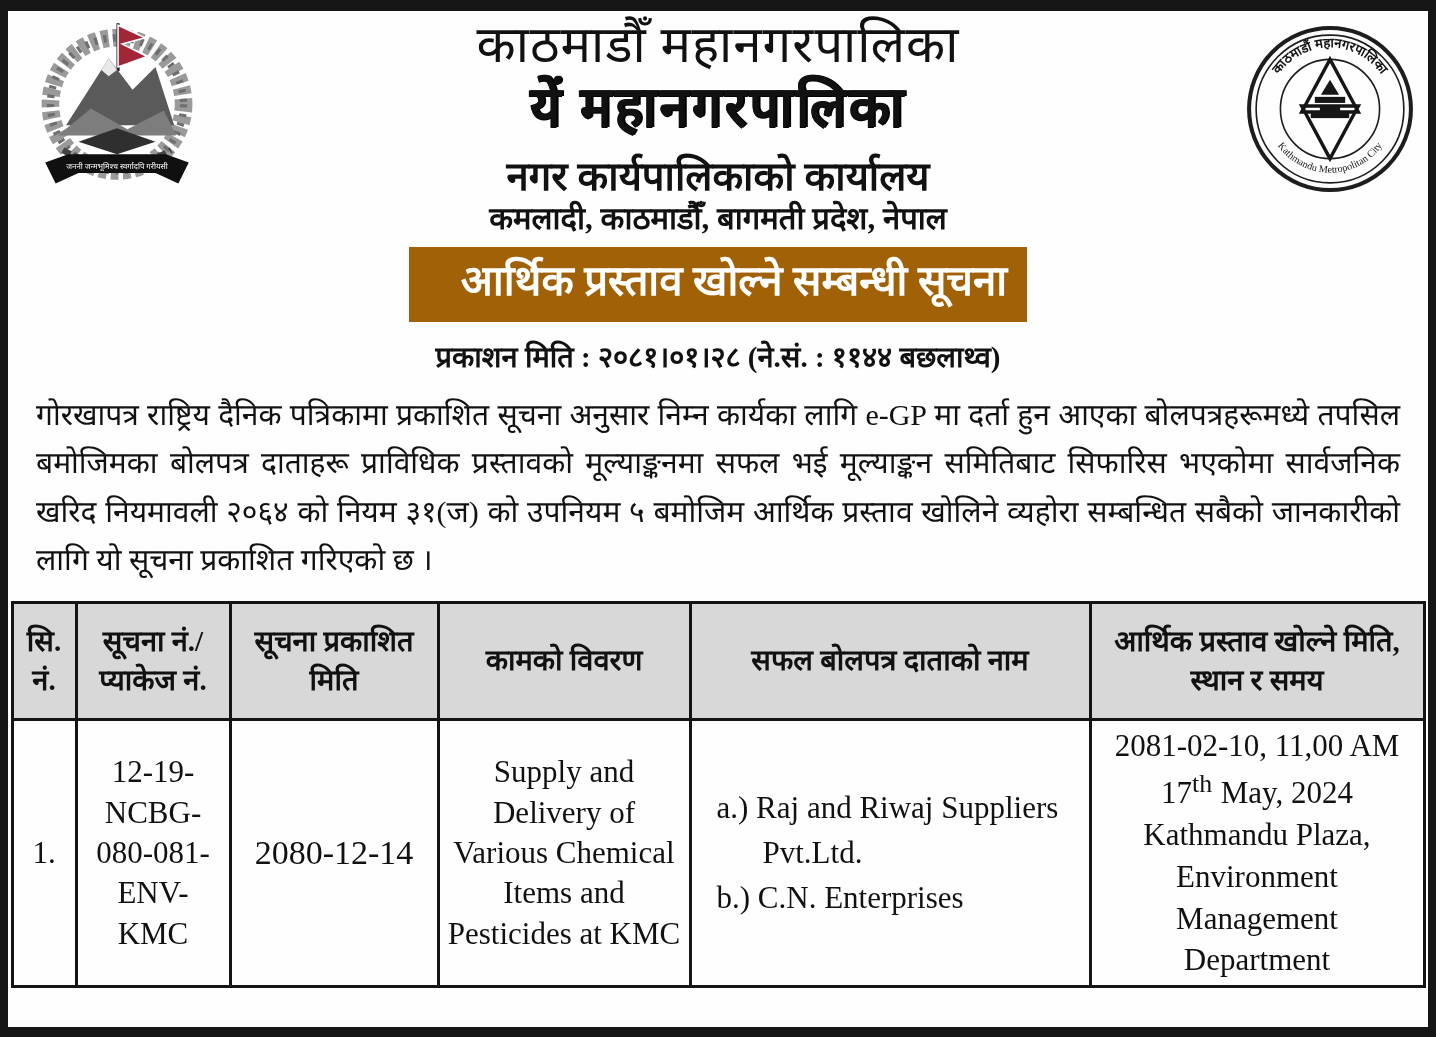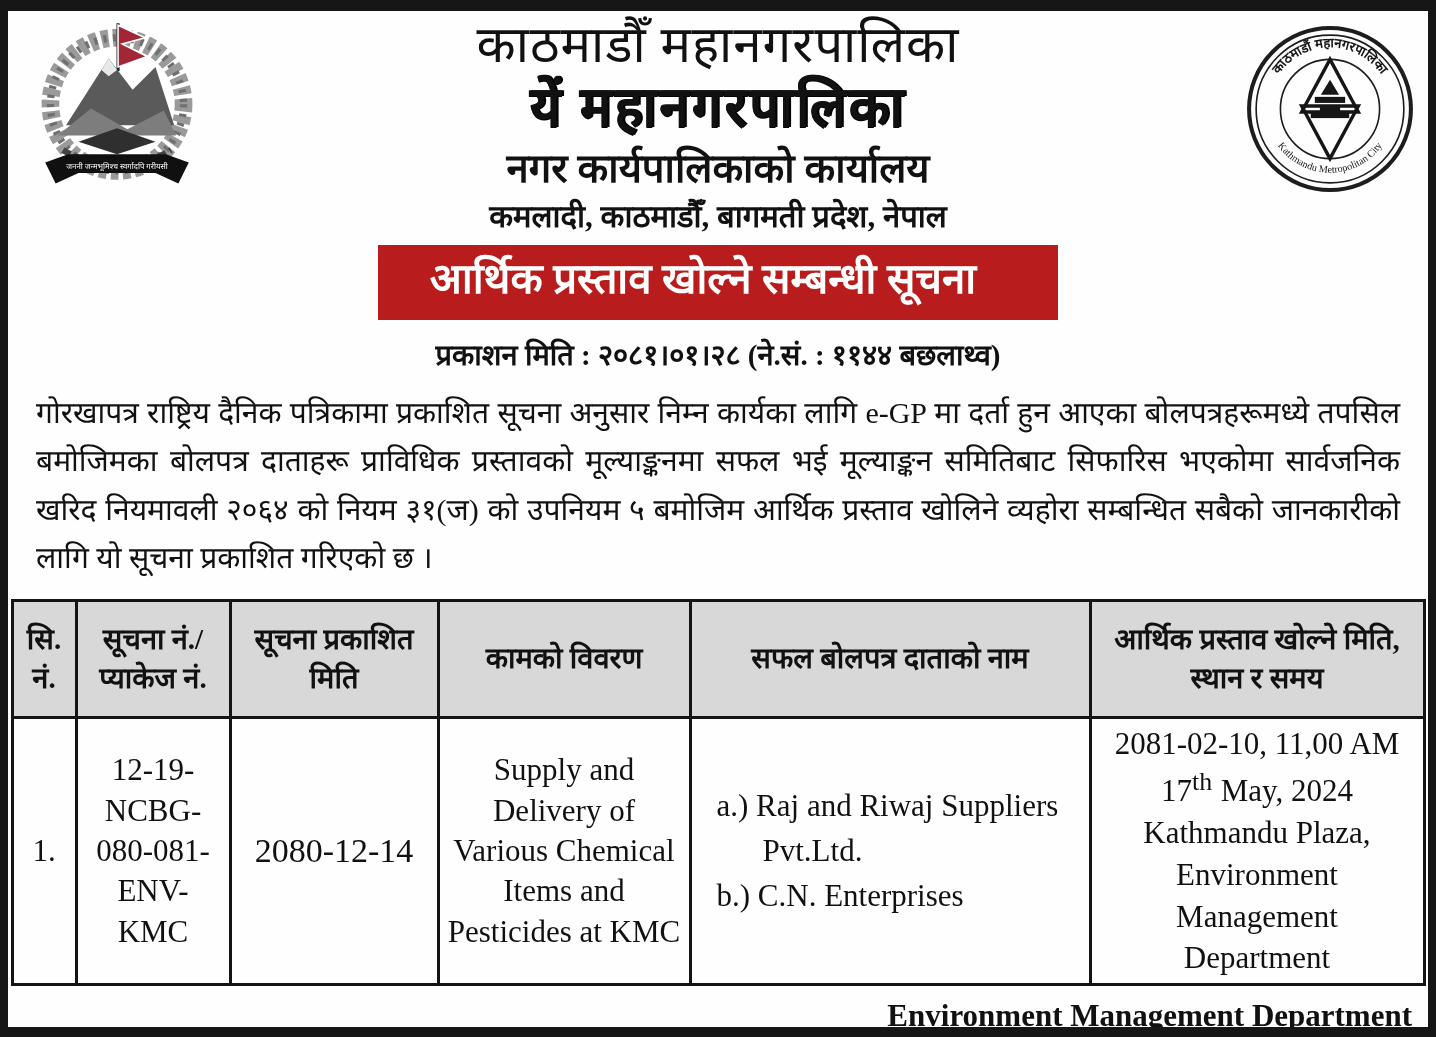--- a/index.html
+++ b/index.html
@@ -9,25 +9,25 @@
     overflow:hidden;font-family:"Liberation Serif","DejaVu Serif",serif;color:#111;
   }
   .np{font-family:"Liberation Serif","DejaVu Serif",serif;}
   
   .hdr{position:relative;text-align:center;padding-top:6px;}
   .emblem{position:absolute;left:20px;top:6px;width:178px;height:182px;}
   .seal{position:absolute;right:12px;top:12px;width:172px;height:172px;}
   .t1{font-size:51px;font-weight:normal;line-height:1.12;letter-spacing:1px;}
   .t2{font-size:53px;font-weight:bold;line-height:1.28;letter-spacing:3px;
       text-shadow:2px 0 0 #000, 0 1px 0 #000;transform:scaleY(1.06);}
-  .t3{font-size:40px;font-weight:bold;line-height:1.15;margin-top:4px;}
-  .t4{font-size:31px;font-weight:bold;line-height:1.2;margin-top:6px;}
+  .t3{font-size:40px;font-weight:bold;line-height:1.15;margin-top:12px;}
+  .t4{font-size:31px;font-weight:bold;line-height:1.2;}
   .bannerwrap{margin-top:10px;}
-  .banner{display:inline-block;background:#b91c1c;color:#fff;font-weight:bold;
-      font-size:42px;line-height:1.2;padding:9px 82px 15px 52px;}
+  .banner{display:inline-block;background:#a16207;color:#fff;font-weight:bold;
+      font-size:42px;line-height:1.2;padding:9px 20px 15px 52px;}
   .pub{margin-top:14px;font-size:29px;font-weight:bold;text-align:center;}
   
   .bodywrap{position:relative;margin:8px 12px 0 12px;}
   .para{margin:16px;font-size:30px;line-height:1.62;text-align:justify;}
   
   .wm{position:absolute;left:372px;top:58px;opacity:.93;mix-blend-mode:multiply;
       font-family:"DejaVu Sans","Liberation Sans",sans-serif;font-weight:800;
       font-size:96px;line-height:1;white-space:nowrap;pointer-events:none;}
   .wm .w1{color:#2e8fc7;}
   .wm .w2{color:#f07f21;margin-left:26px;}
@@ -141,15 +141,14 @@
           <div class="open-line"><span>17</span><sup>th</sup><span class="mo">May, 2024</span></div>
           <div class="open-line">Kathmandu Plaza,</div>
           <div class="open-line">Environment</div>
           <div class="open-line">Management</div>
           <div class="open-line">Department</div>
         </td>
       </tr>
     </tbody>
   </table>
 
-  <div class="sig">Environment Management Department</div>
 
 </div>
 
 </body></html>

